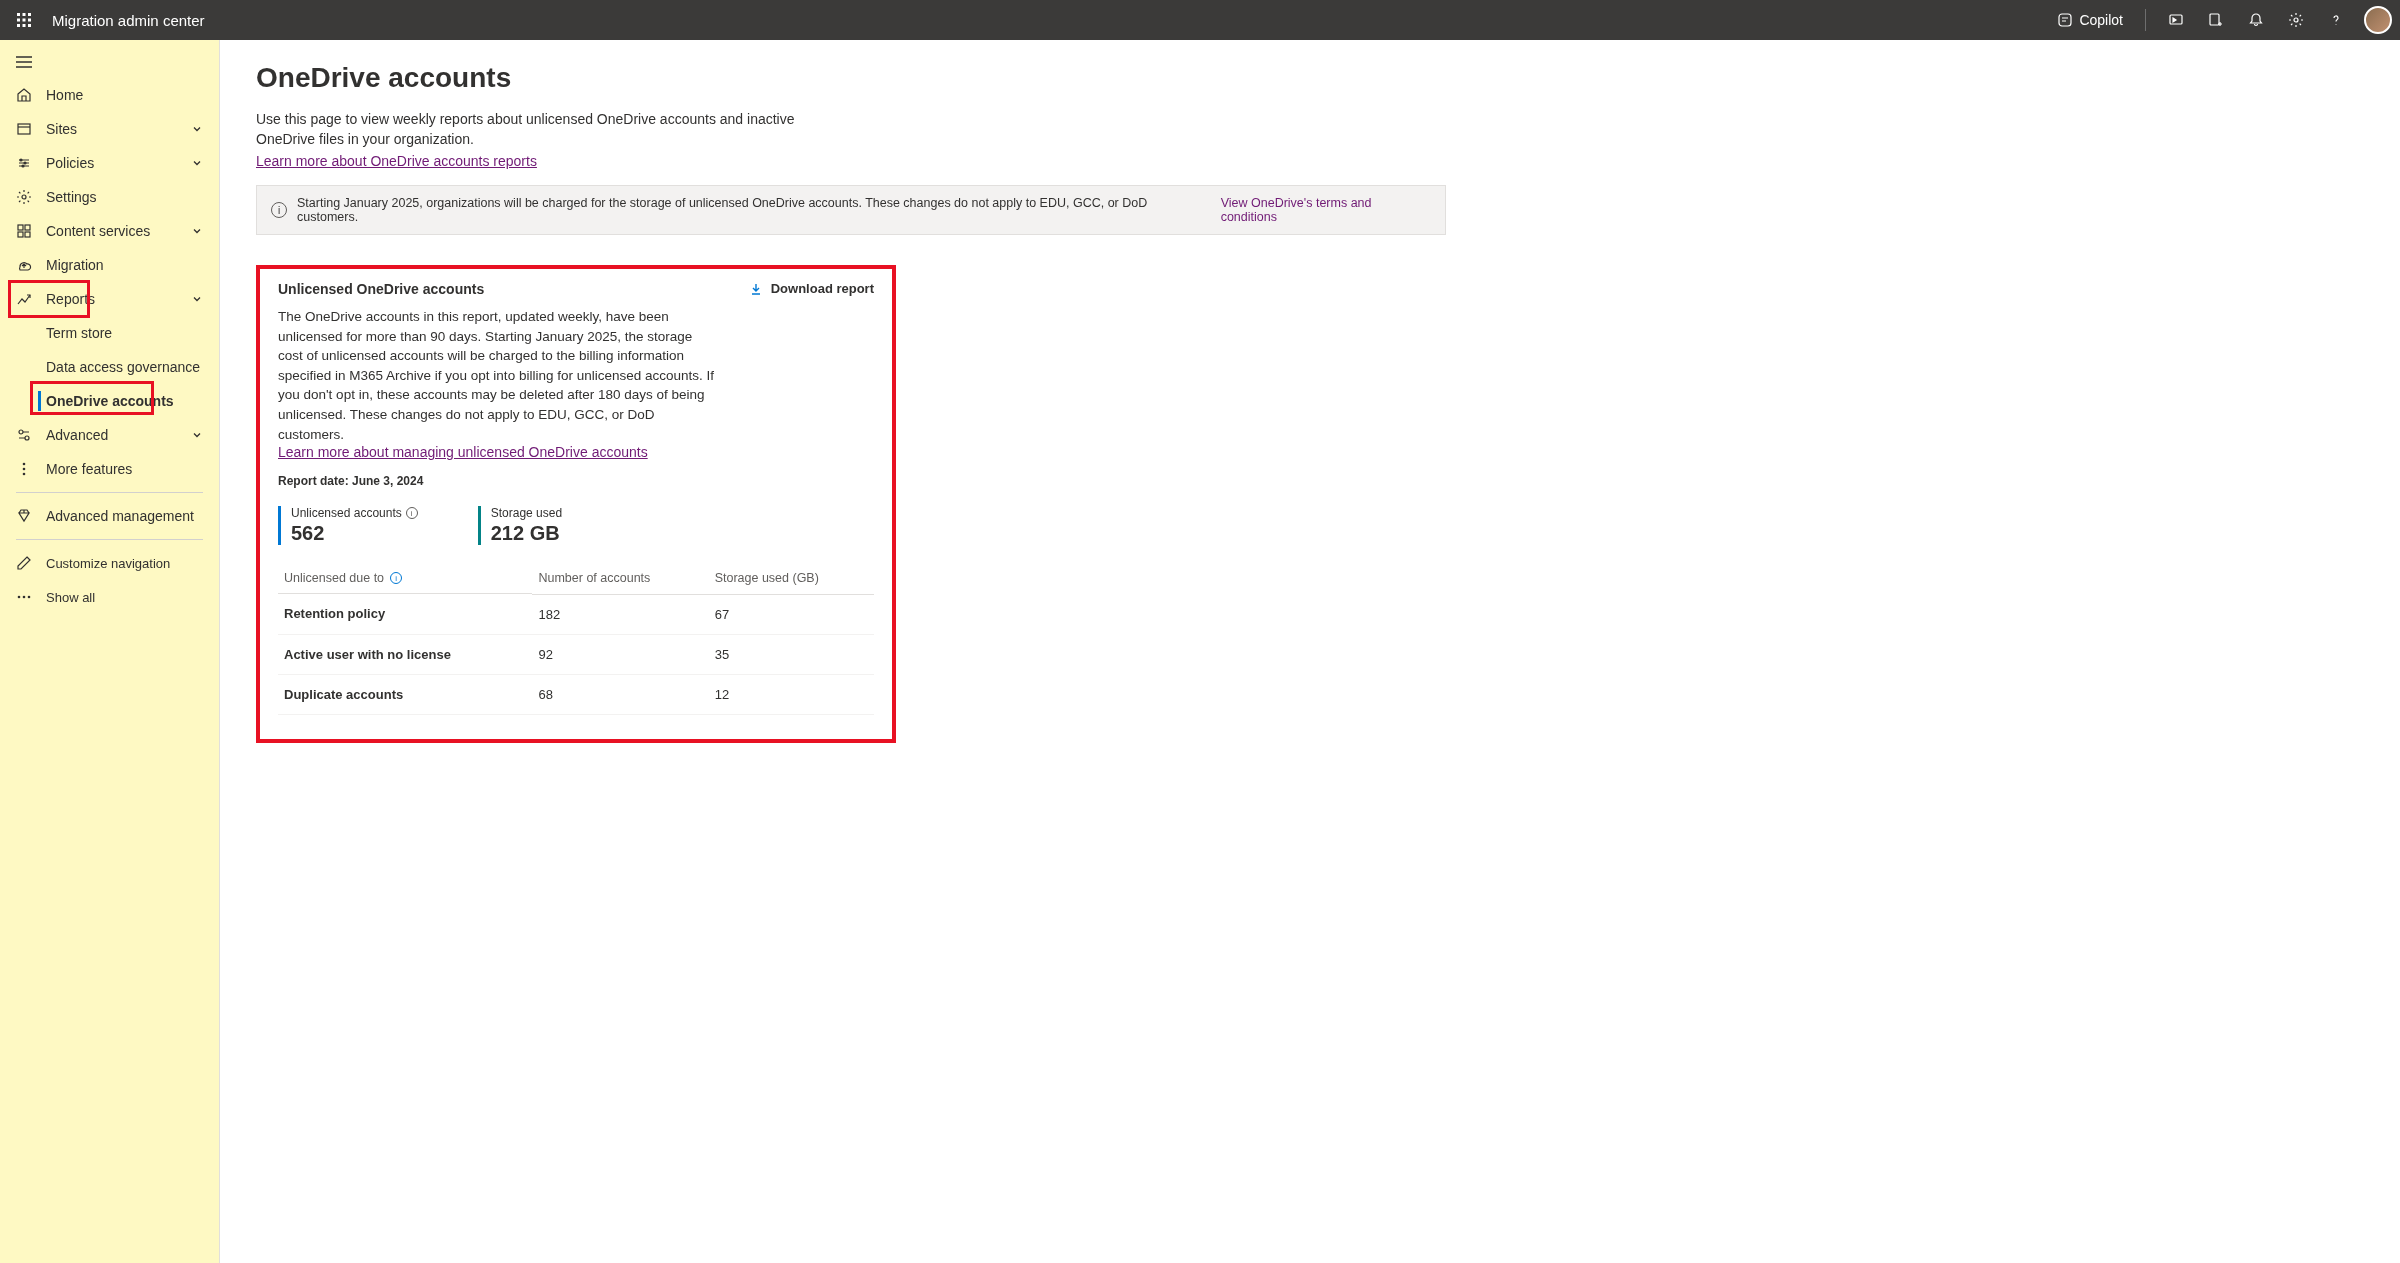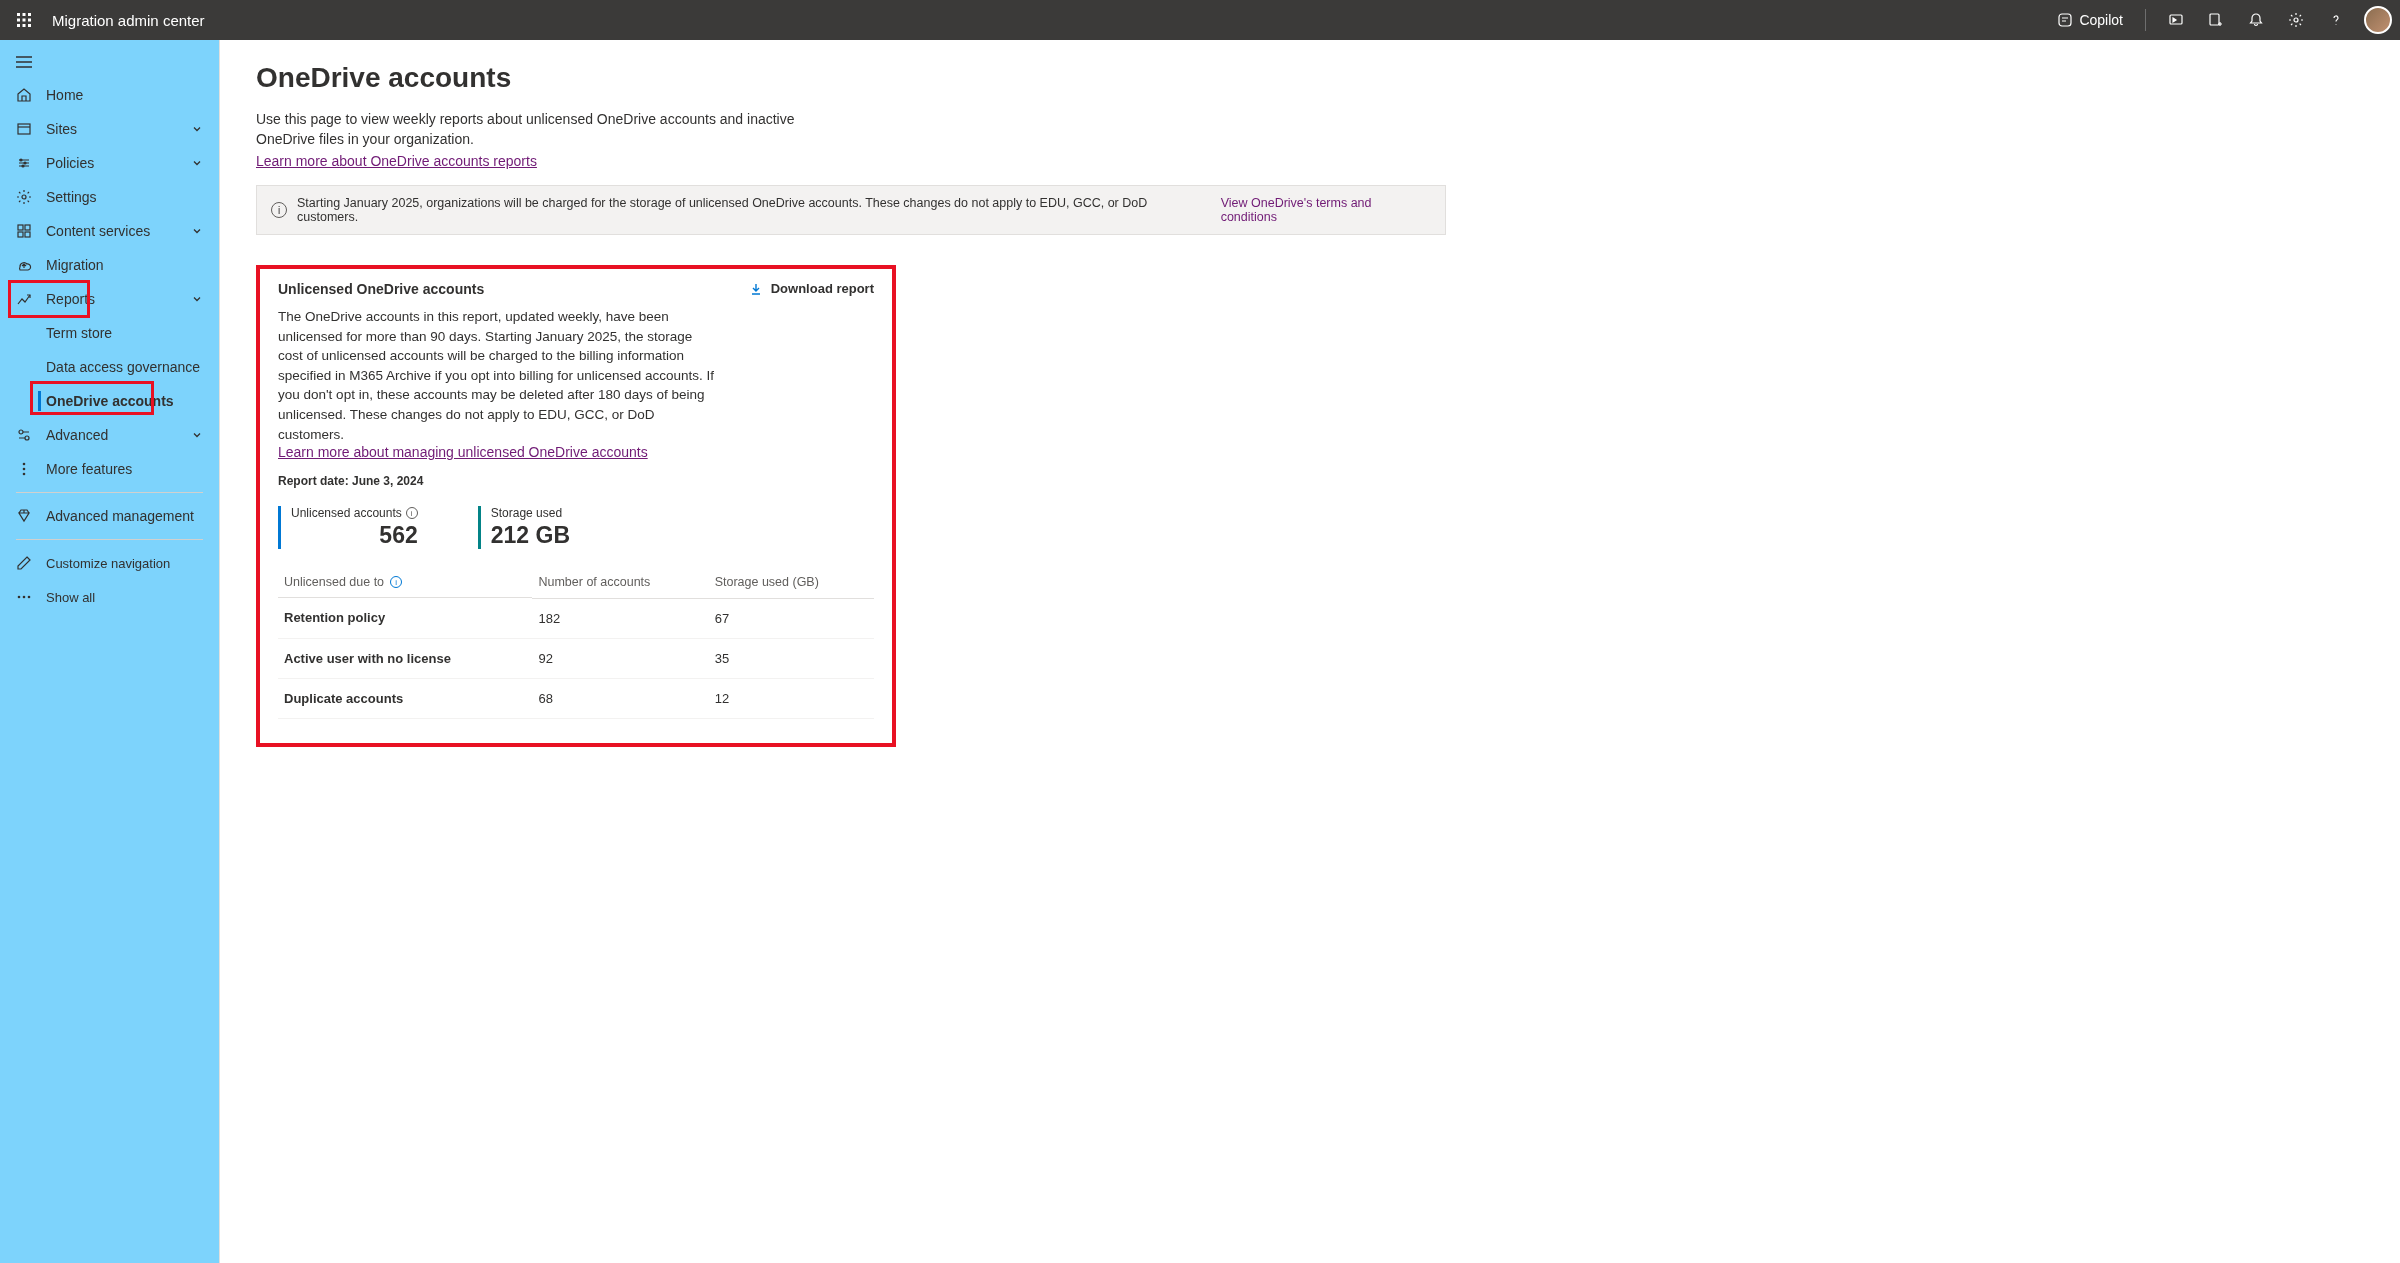--- a/index.html
+++ b/index.html
@@ -11,21 +11,21 @@
   .waffle svg { fill: #fff; }
   .topbar-title { font-size: 15px; font-weight: 400; margin-left: 12px; }
   .topbar-right { margin-left: auto; display: flex; align-items: center; gap: 4px; }
   .copilot-btn { display: flex; align-items: center; gap: 6px; padding: 4px 10px; cursor: pointer; font-size: 14px; }
   .topbar-divider { width: 1px; height: 22px; background: #6e6e6e; margin: 0 8px; }
   .tb-icon { width: 36px; height: 36px; display: flex; align-items: center; justify-content: center; cursor: pointer; }
   .avatar { width: 28px; height: 28px; border-radius: 50%; background: linear-gradient(135deg,#8b6d50,#c09070); border: 2px solid #fff; margin-left: 6px; cursor: pointer; }
   
   
   .layout { display: flex; height: calc(100vh - 40px); }
-  .sidebar { width: 220px; background: #7dd3fc; border-right: 1px solid #e1dfdd; display: flex; flex-direction: column; padding-top: 6px; }
+  .sidebar { width: 220px; background: #fef9c3; border-right: 1px solid #e1dfdd; display: flex; flex-direction: column; padding-top: 6px; }
   .hamburger { padding: 10px 16px; cursor: pointer; }
   .nav-item { display: flex; align-items: center; padding: 9px 16px; cursor: pointer; font-size: 14px; color: #323130; gap: 14px; position: relative; }
   .nav-icon { width: 16px; height: 16px; display:flex; align-items:center; justify-content:center; flex-shrink:0; }
   .chevron { margin-left: auto; width: 12px; height: 12px; }
   .subitem { padding-left: 46px; font-size: 14px; }
   .subitem.selected { font-weight: 600; }
   .subitem.selected::before { content:""; position:absolute; left:38px; top:7px; bottom:7px; width:3px; background:#0078d4; }
   .nav-sep { height: 1px; background: #d2d0ce; margin: 6px 16px; }
   .nav-item.small { font-size: 13px; color:#323130; }
   .redbox { border: 3px solid #e81123; }
@@ -45,21 +45,21 @@
   .card-title { font-weight:600; font-size:14px; }
   .download { display:flex; align-items:center; gap:8px; color:#323130; font-size:13px; font-weight:600; cursor:pointer; }
   .dl-icon { color:#0078d4; }
   .card-desc { margin-top:10px; font-size:13.5px; line-height:1.45; max-width:440px; color:#323130; }
   .report-date { margin-top: 14px; font-size: 12px; font-weight:600; color:#323130; }
   
   .stats { display:flex; gap: 60px; margin-top: 18px; }
   .stat { border-left: 3px solid #0078d4; padding-left:10px; }
   .stat.green { border-left-color:#038387; }
   .stat-label { font-size:12px; display:flex; align-items:center; gap:4px; }
-  .stat-value { font-size:23px; font-weight:700; margin-top:2px;text-align:right; }
+  .stat-value { font-size:20px; font-weight:700; margin-top:2px; }
   .mini-info { width:12px; height:12px; border:1px solid #605e5c; border-radius:50%; display:inline-flex; align-items:center; justify-content:center; font-size:8px; color:#605e5c; }
   .mini-info.blue { border-color:#0078d4; color:#0078d4; }
   
   table { width:100%; border-collapse: collapse; margin-top: 18px; font-size:13px; }
   th { text-align:left; font-weight:400; color:#605e5c; padding:8px 6px; border-bottom:1px solid #e1dfdd; font-size:12.5px; }
   th:first-child { display:flex; align-items:center; gap:6px; }
   td { padding: 12px 6px; border-bottom:1px solid #f3f2f1; }
   td:first-child { font-weight:600; }
   
   svg { display:block; }

